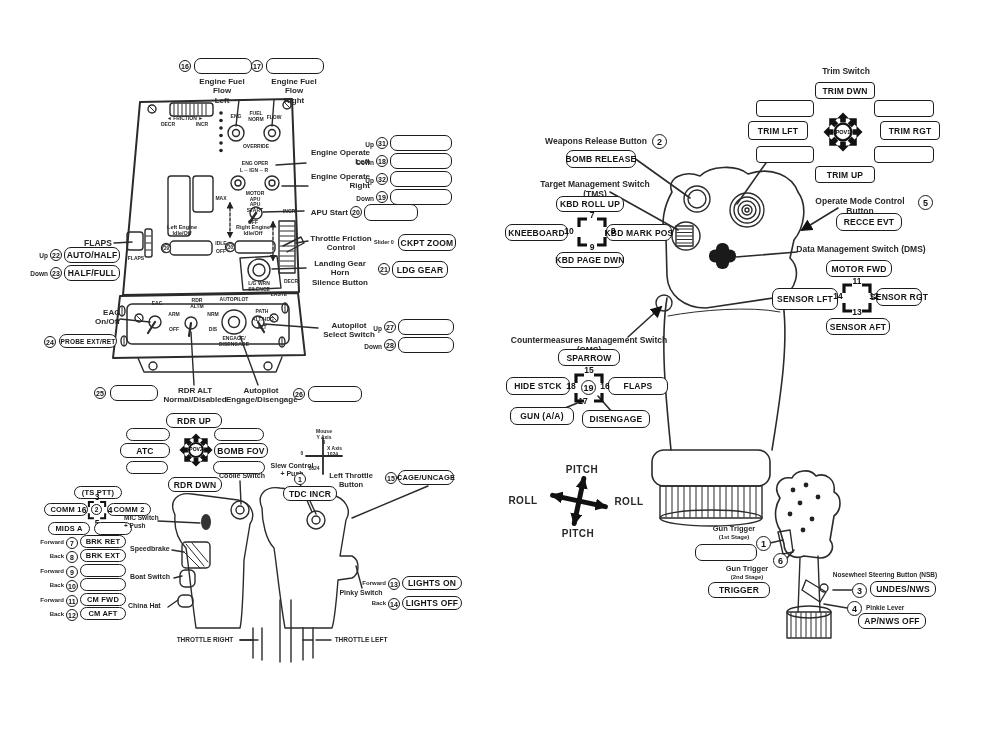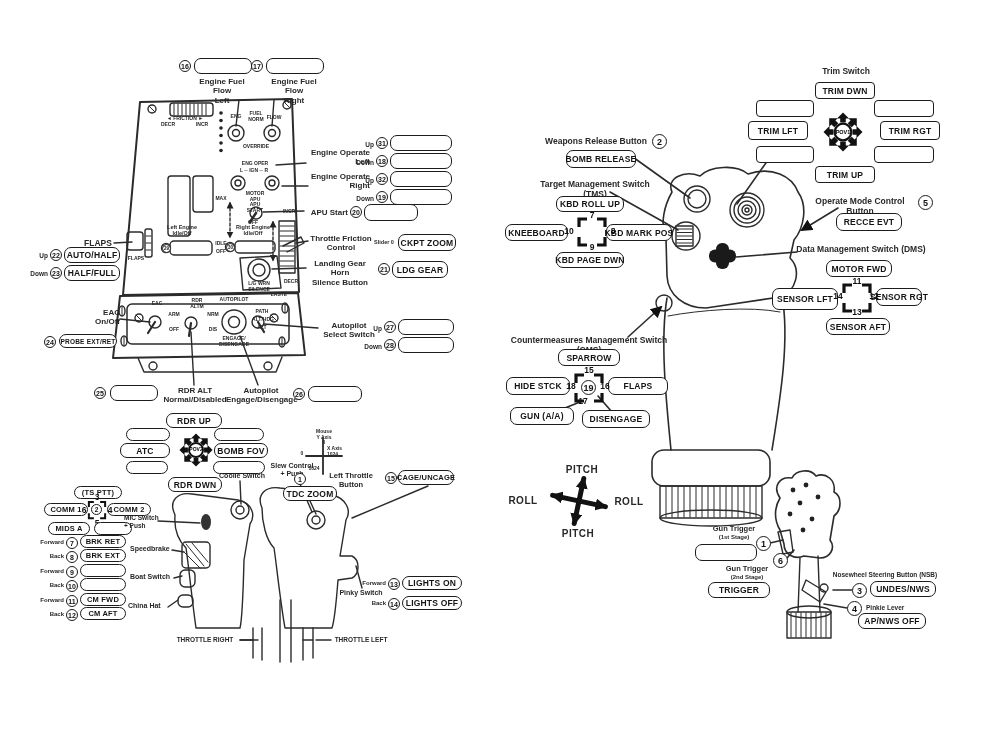--- a/index.html
+++ b/index.html
@@ -363,21 +363,21 @@
 <div class="box" style="left:126px;top:461px;width:42px;height:13px"></div>
 <div class="box" style="left:213px;top:461px;width:52px;height:13px"></div>
 <div class="box" style="left:168px;top:477px;width:54px;height:15px">RDR DWN</div>
 <div class="lbl t5" style="left:184px;top:447px;width:24px;color:#000">POV2</div>
 <div class="lbl t7" style="left:218px;top:472px;width:48px">Coolie Switch</div>
 
 <div class="lbl t7" style="left:268px;top:462px;width:48px">Slew Control
 + Push</div>
 <div class="lbl t5" style="left:304px;top:466px;width:20px">1024</div>
 <div class="num" style="left:294px;top:473px">1</div>
-<div class="box" style="left:283px;top:486px;width:54px;height:15px">TDC ZOOM</div>
+<div class="box" style="left:283px;top:486px;width:54px;height:15px">TDC INCR</div>
 <div class="lbl t5" style="left:314px;top:429px;width:20px">Mouse
 Y Axis
 0</div>
 <div class="lbl t5 lt" style="left:327px;top:446px;width:20px">X Axis
 1024</div>
 <div class="lbl t5" style="left:298px;top:451px;width:8px">0</div>
 <div class="lbl t75" style="left:318px;top:472px;width:66px">Left Throttle Button</div>
 <div class="num" style="left:385px;top:472px">15</div>
 <div class="box" style="left:398px;top:470px;width:56px;height:15px;font-size:7.5px">CAGE/UNCAGE</div>
 

